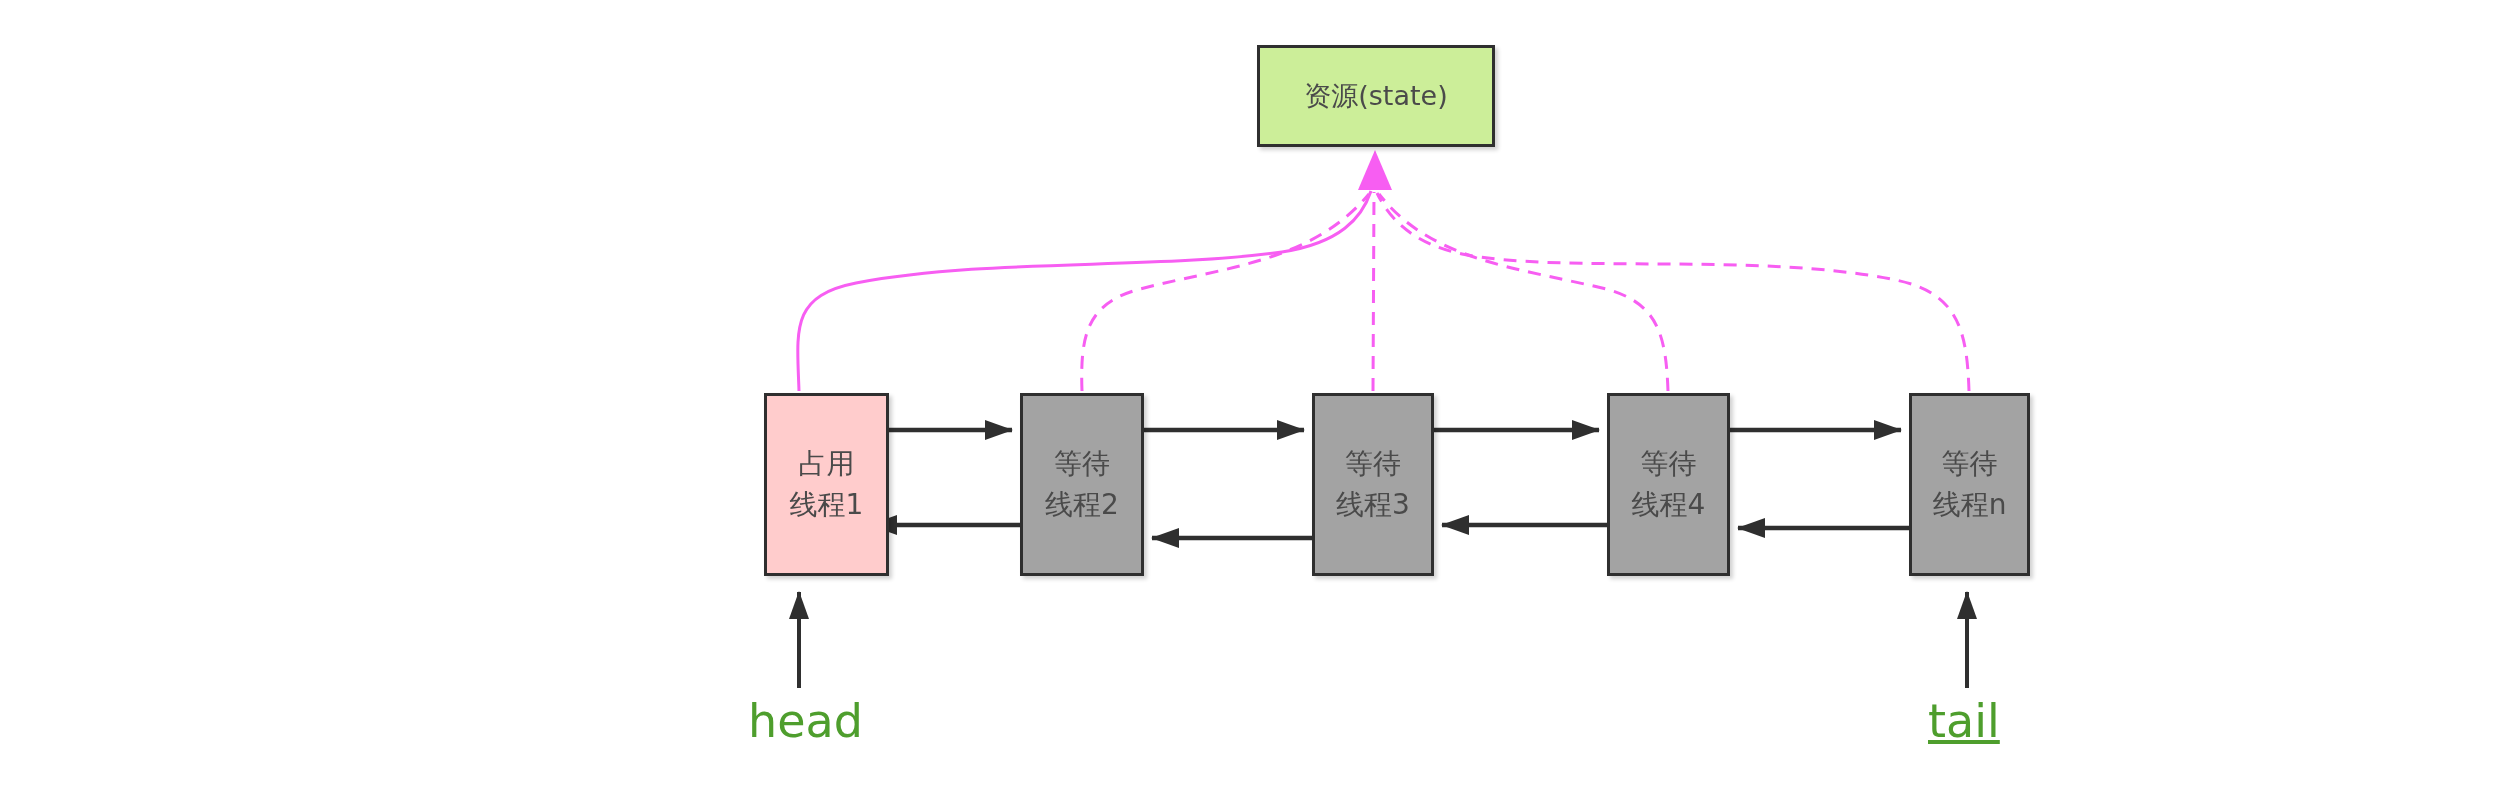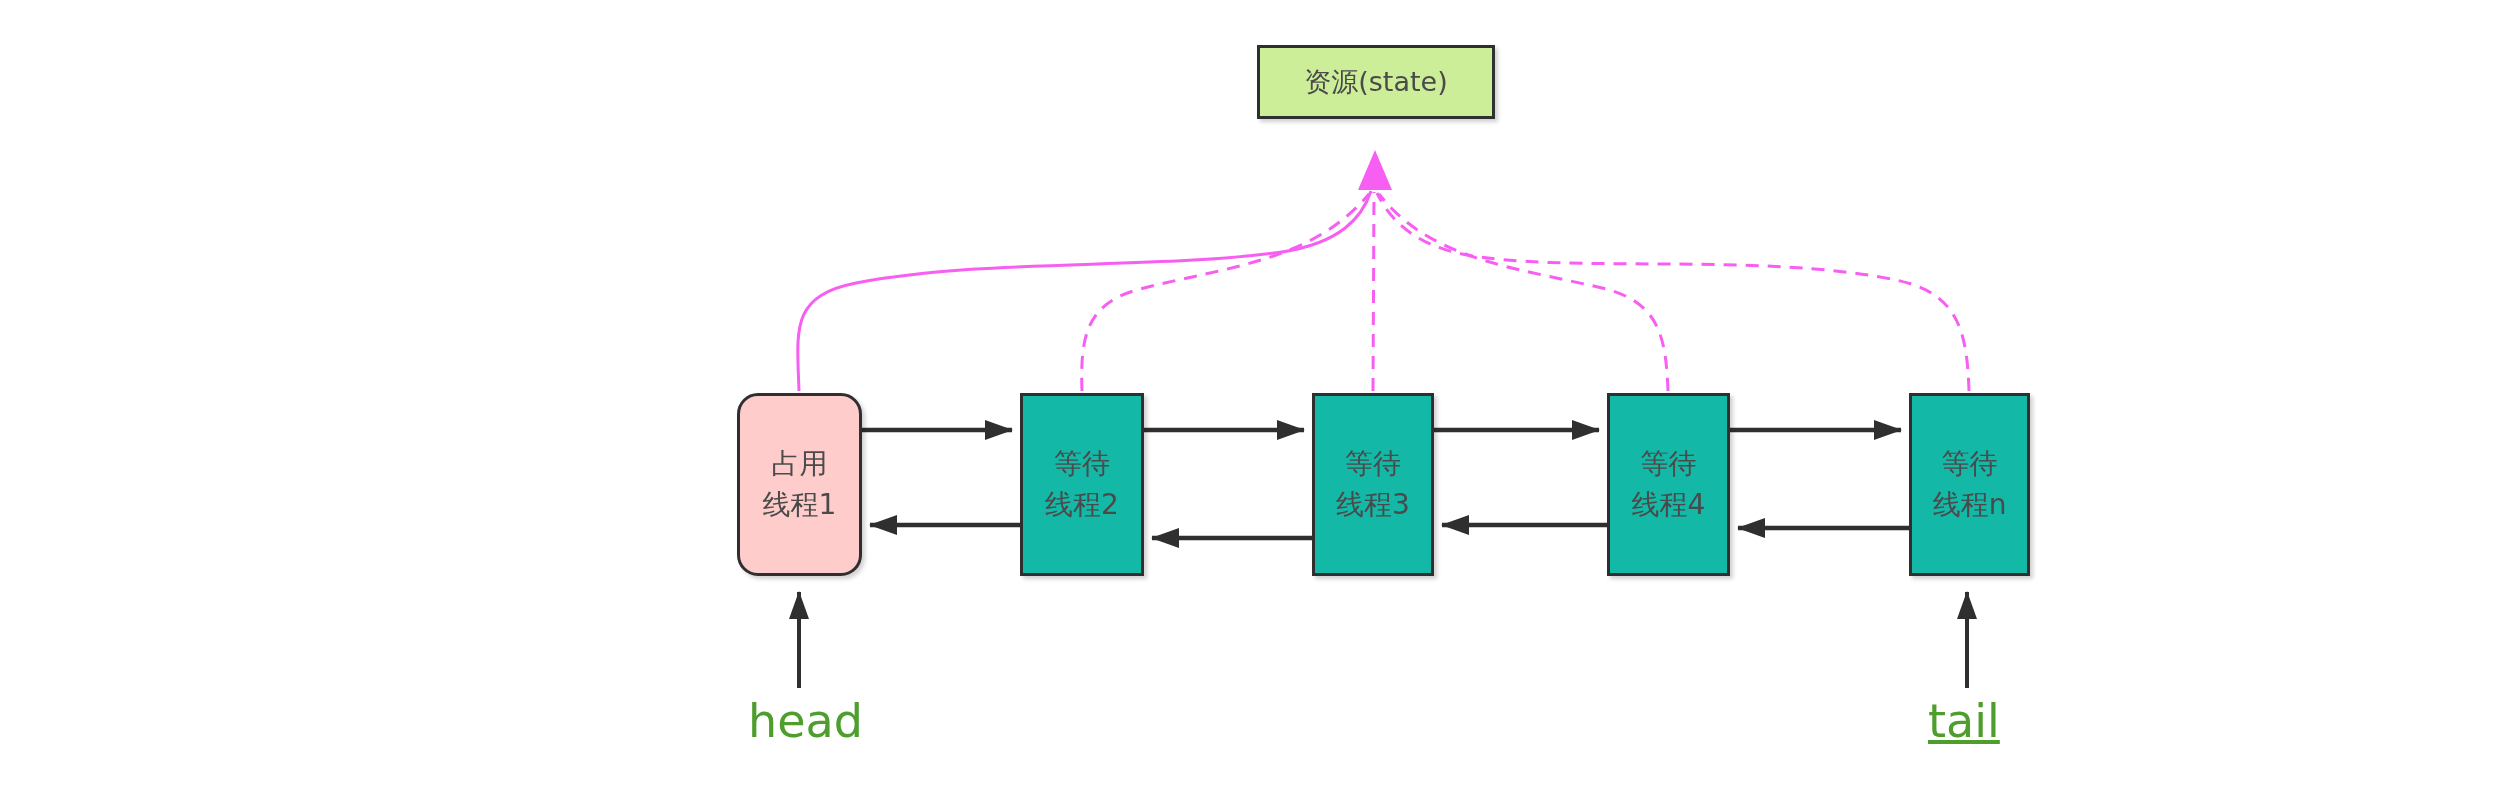--- a/index.html
+++ b/index.html
@@ -30,29 +30,29 @@
     align-items: center;
     justify-content: center;
     text-align: center;
     color: #4a4a4a;
     font-size: 28px;
     line-height: 1.45;
     box-shadow: 3px 3px 4px rgba(0,0,0,0.18);
   }
   .resource-box {
     left: 1257px; top: 45px;
-    width: 238px; height: 74px;
+    width: 238px; height: 102px;
     background: #ccee99;
     font-size: 27px;
     color: #4a4a4a;
   }
   .thread-box { top: 393px; width: 125px; height: 183px; }
   .occupying  { background: #ffcccc; }
-  .waiting    { background: #14b8a6; }
-  .thread-1 { left: 737px; border-radius: 21px;  }
+  .waiting    { background: #a3a3a3; }
+  .thread-1 { left: 764px;  }
   .thread-2 { left: 1020px; width: 124px; }
   .thread-3 { left: 1312px; width: 122px; }
   .thread-4 { left: 1607px; width: 123px; }
   .thread-5 { left: 1909px; width: 121px; }
 
   .queue-label {
     position: absolute;
     left: 330px; top: 458px;
     width: 330px;
     text-align: left;

